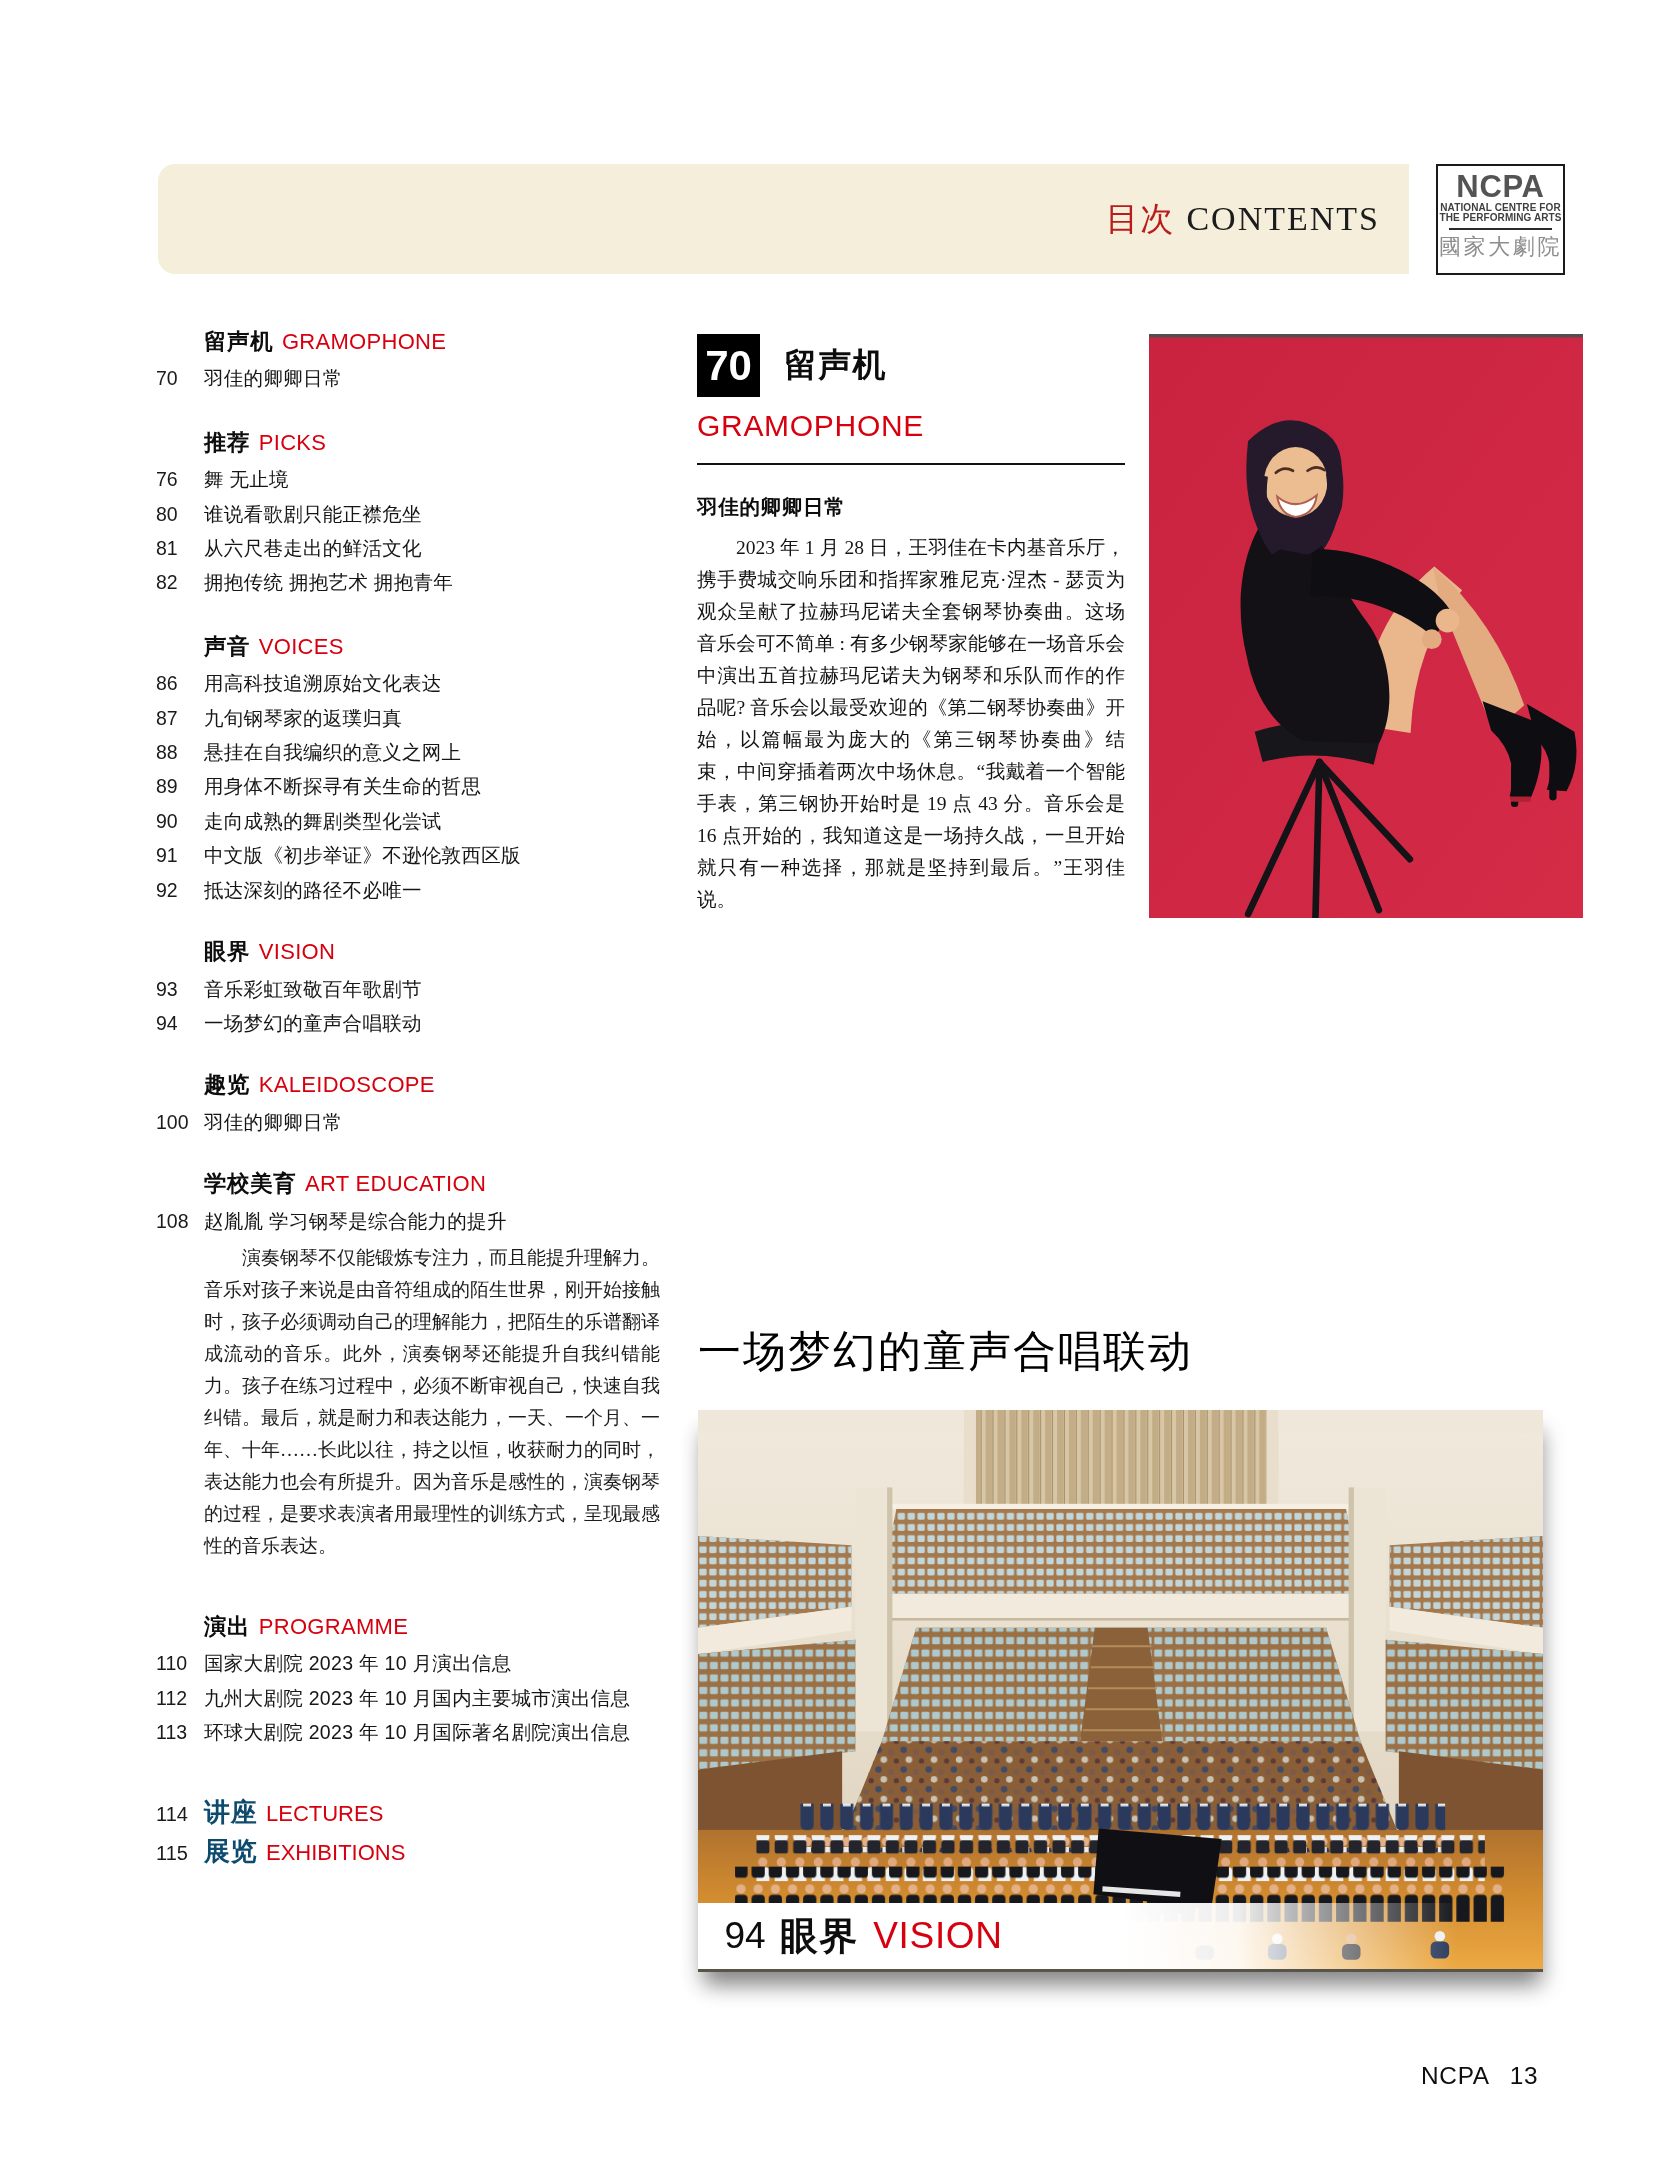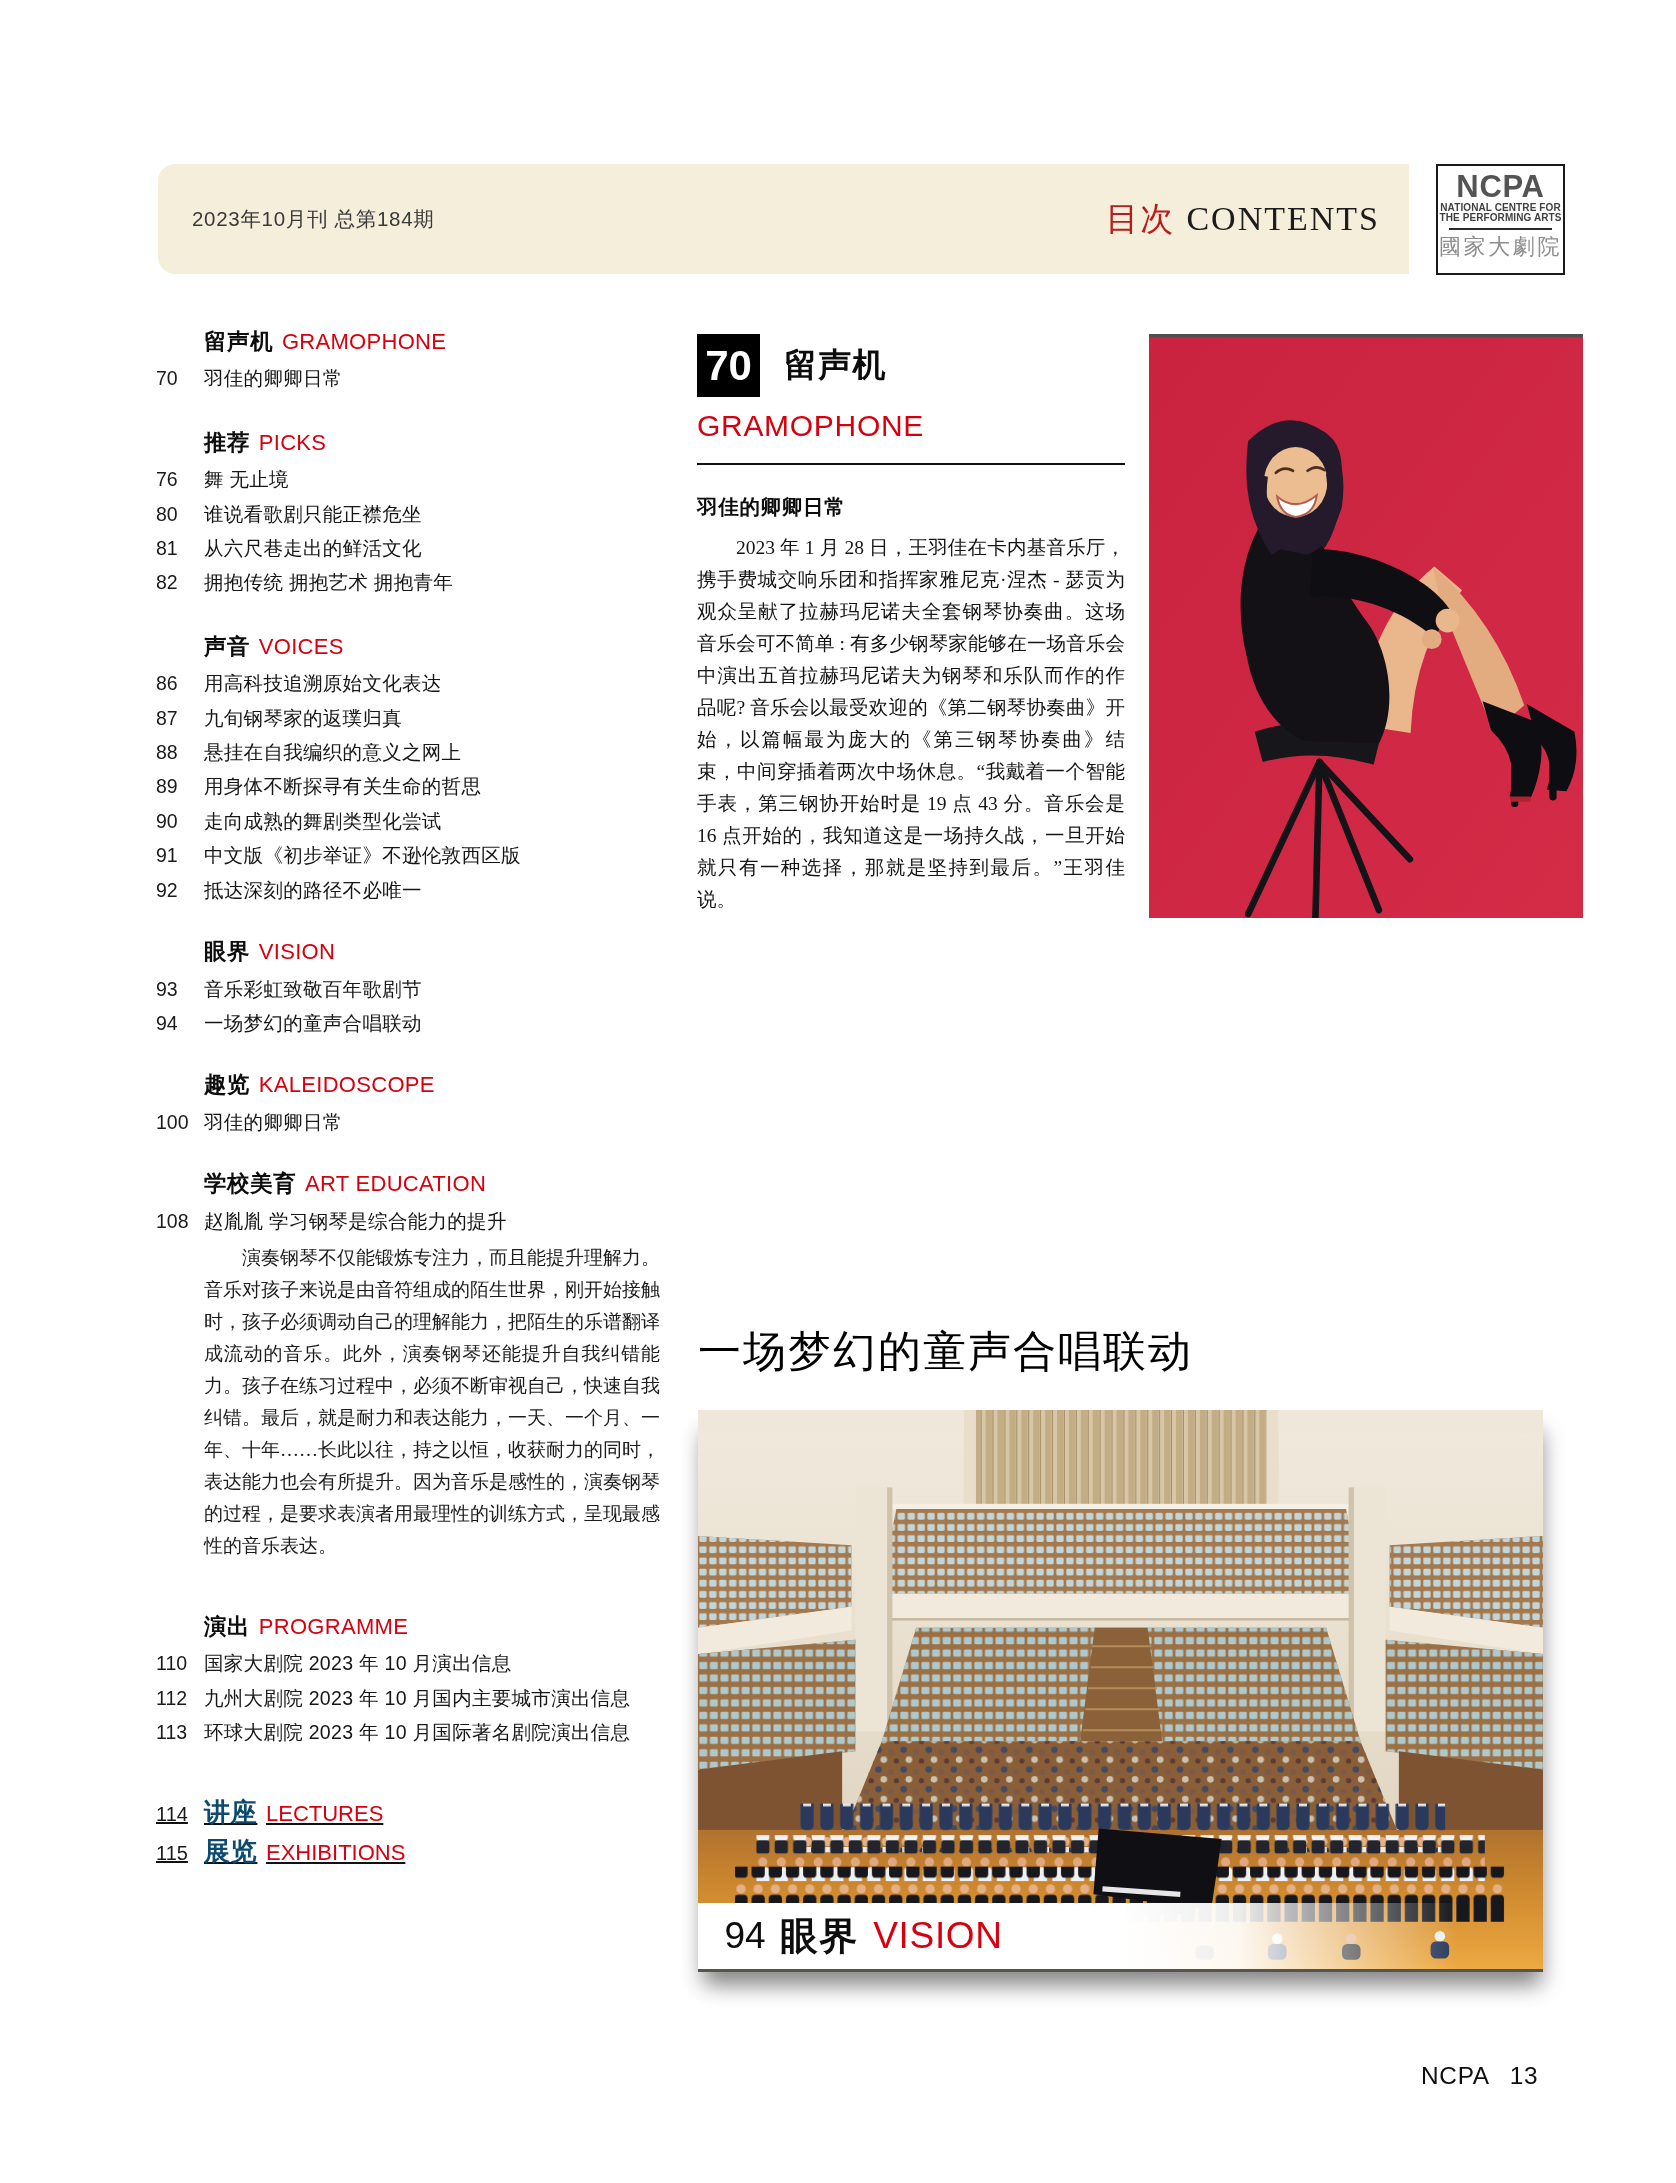--- a/index.html
+++ b/index.html
@@ -25,21 +25,21 @@
   .toc{position:absolute;left:156px;top:329px;width:510px;}
   .sec-head{display:flex;align-items:baseline;margin-left:48px;margin-bottom:10px;line-height:26.4px;}
   .sec-head .zh{font-size:22.4px;font-weight:800;color:#0d0d0d;letter-spacing:0.7px;}
   .sec-head .en{font-size:22px;color:#d7000f;margin-left:8.6px;letter-spacing:0.3px;}
   .toc-row{display:flex;font-size:19.5px;line-height:26.4px;margin-bottom:8px;color:#161616;}
   .toc-num{width:48px;flex:none;color:#1a1a1a;}
   .toc-title{flex:1;letter-spacing:0.3px;font-weight:500;}
   .excerpt{margin:2.6px 0 0 48px;width:456px;font-family:"Liberation Serif","DejaVu Serif",serif;
            font-size:19px;line-height:32px;text-align:justify;text-indent:2em;color:#1c1c1c;}
   .gap-a{margin-top:38px;} .gap-b{margin-top:36px;} .gap-c{margin-top:52px;}
-  .num-row{display:flex;align-items:baseline;line-height:28px;margin-bottom:9.2px;text-decoration:underline;}
+  .num-row{display:flex;align-items:baseline;line-height:28px;margin-bottom:9.2px;}
   .num-row .toc-num{font-size:20px;}
   .num-row .zh{font-size:26px;font-weight:800;color:#0c4a6e;letter-spacing:0.7px;}
   .num-row .en{font-size:22px;color:#d7000f;margin-left:8.6px;}
 
   
   .feature{position:absolute;left:697px;top:334px;width:428px;}
   .feature-head{display:flex;align-items:center;}
   .page-badge{width:63px;height:63px;background:#000;color:#fff;display:flex;align-items:center;
               justify-content:center;font-size:42px;font-weight:700;flex:none;}
   .feature-zh{font-size:33px;font-weight:800;margin-left:24px;letter-spacing:1.3px;color:#0c0c0c;}
@@ -68,21 +68,20 @@
   .vision-caption .en{font-size:37px;color:#d7000f;letter-spacing:0.7px;}
 
   .page-footer{position:absolute;left:1421px;top:2062px;font-size:24.4px;color:#0e0e0e;letter-spacing:0.7px;display:flex;gap:20px;}
 </style>
 </head>
 <body>
 
 <div class="page">
 
   <div class="issue-bar">
-    <div class="issue-date">2023年10月刊 总第184期</div>
     <div class="contents-title">
       <span class="zh">目次</span>
       <span class="en">CONTENTS</span>
     </div>
   </div>
   <div class="logo-box">
     <div class="logo-acronym">NCPA</div>
     <div class="logo-sub">NATIONAL CENTRE FOR</div>
     <div class="logo-sub">THE PERFORMING ARTS</div>
     <div class="logo-divider"></div>

